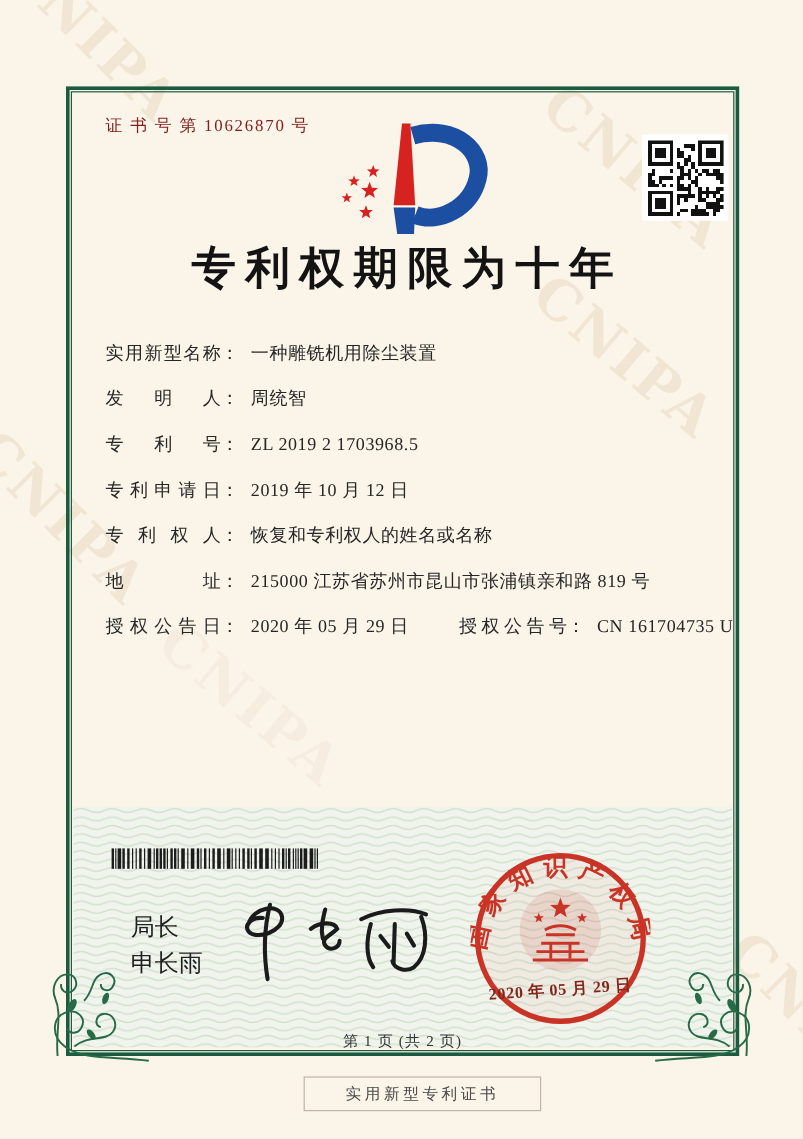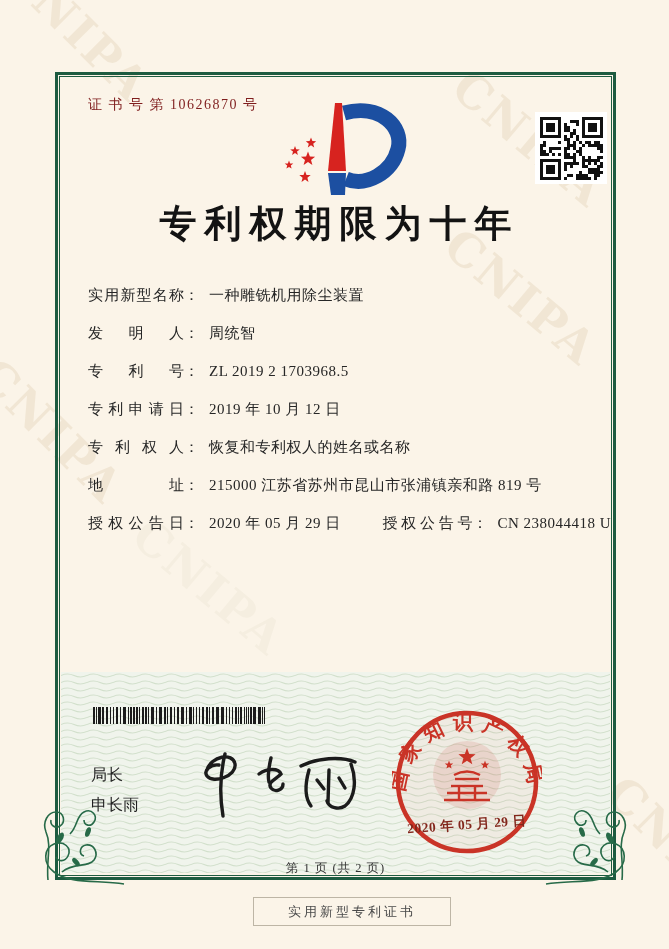--- a/index.html
+++ b/index.html
@@ -32,22 +32,22 @@
   .fvalue{letter-spacing:.5px;}
   .pair2{margin-left:38px;}
   .pair2 .flabel{width:90px;}
   
   .body-text{position:absolute;z-index:5;left:88px;top:545px;width:496px;font-size:15px;
              line-height:29px;text-align:justify;color:#2e2e2e;}
   .body-text p{margin:0;text-indent:2em;}
   
   .barcode{position:absolute;z-index:5;left:93px;top:707px;width:178px;height:17px;display:flex;align-items:stretch;}
   .barcode span{display:block;height:100%;}
-  .sig-block{position:absolute;z-index:5;left:91px;top:760px;font-family:Liberation Serif, serif;
-             font-size:16px;color:#1f1f1f;line-height:30px;}
+  .sig-block{position:absolute;z-index:5;left:109px;top:760px;font-family:Liberation Mono, monospace;
+             font-size:20px;color:#1f1f1f;line-height:30px;}
   .signature{position:absolute;z-index:5;left:183px;top:740px;}
   .seal{position:absolute;z-index:6;left:392px;top:707px;opacity:.95;}
   .page-info{position:absolute;z-index:5;left:55px;top:860px;width:561px;text-align:center;
              font-size:12.5px;letter-spacing:1px;color:#333;}
   .note-box{position:absolute;z-index:5;left:253px;top:897px;width:198px;height:29px;line-height:27px;
             border:1px solid #bdb5a5;text-align:center;font-size:13px;letter-spacing:3px;color:#4a4a4a;box-sizing:border-box;}
 </style>
 </head>
 <body>
 
@@ -305,21 +305,21 @@
             <span>公</span>
             <span>告</span>
             <span>日</span>
           </span><span class="colon">：</span><span class="fvalue">2020 年 05 月 29 日</span></span>
       <span class="pair2"><span class="flabel">
             <span>授</span>
             <span>权</span>
             <span>公</span>
             <span>告</span>
             <span>号</span>
-          </span><span class="colon">：</span><span class="fvalue">CN 238044418 U</span></span>
+          </span><span class="colon">：</span><span class="fvalue">CN 161704735 U</span></span>
     </div>
   </div>
 
   <div class="body-text">
   </div>
 
   <div class="barcode" id="barcode">
       <span style="width: 2px; background: rgb(28, 28, 28);"></span>
       <span style="width: 1px;"></span>
       <span style="width: 1px; background: rgb(28, 28, 28);"></span>

